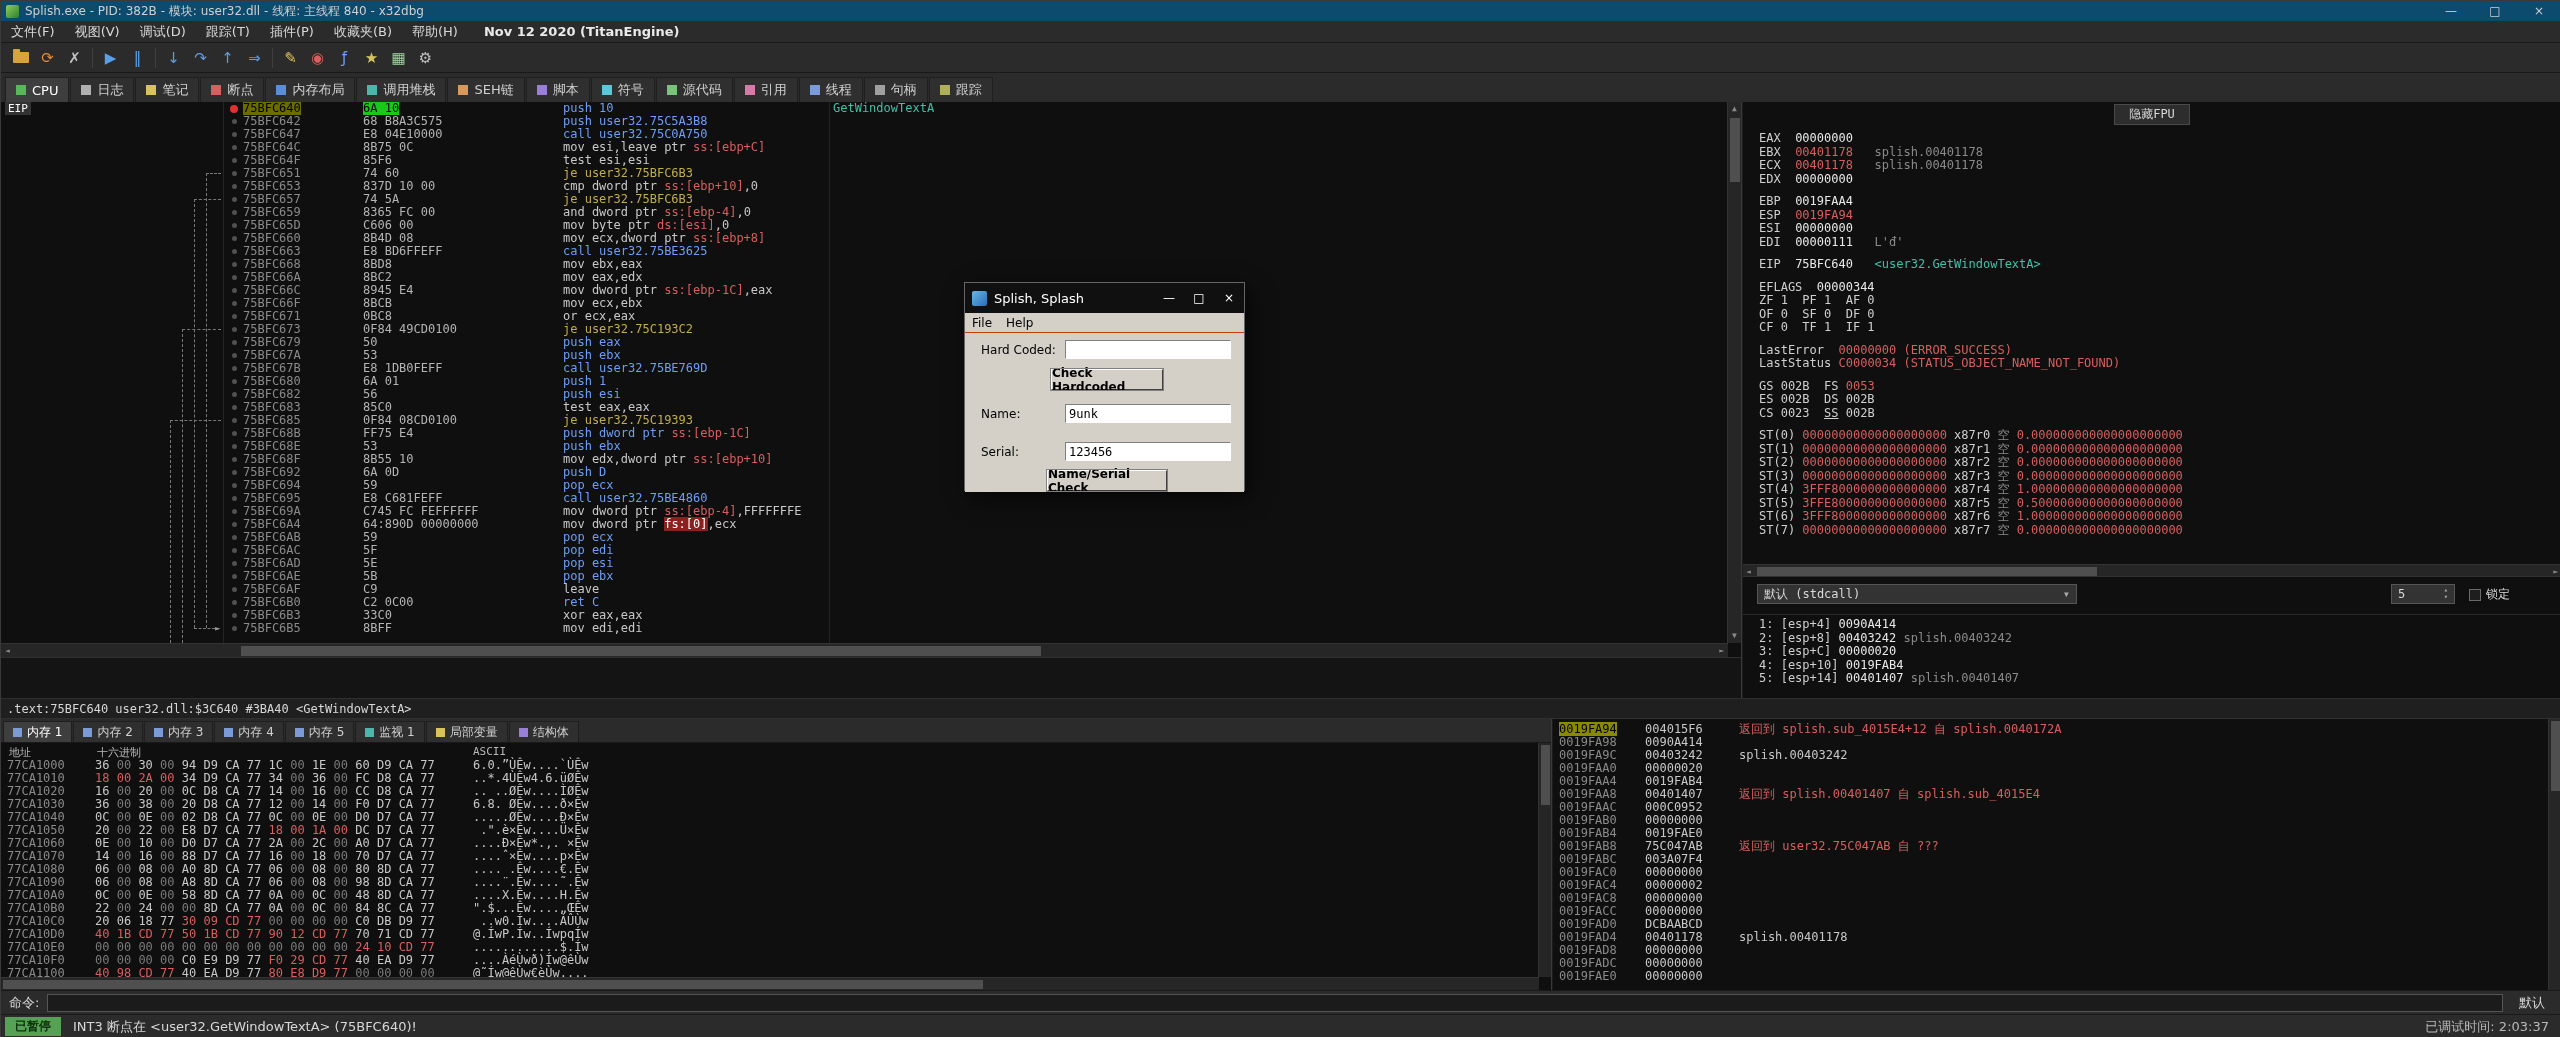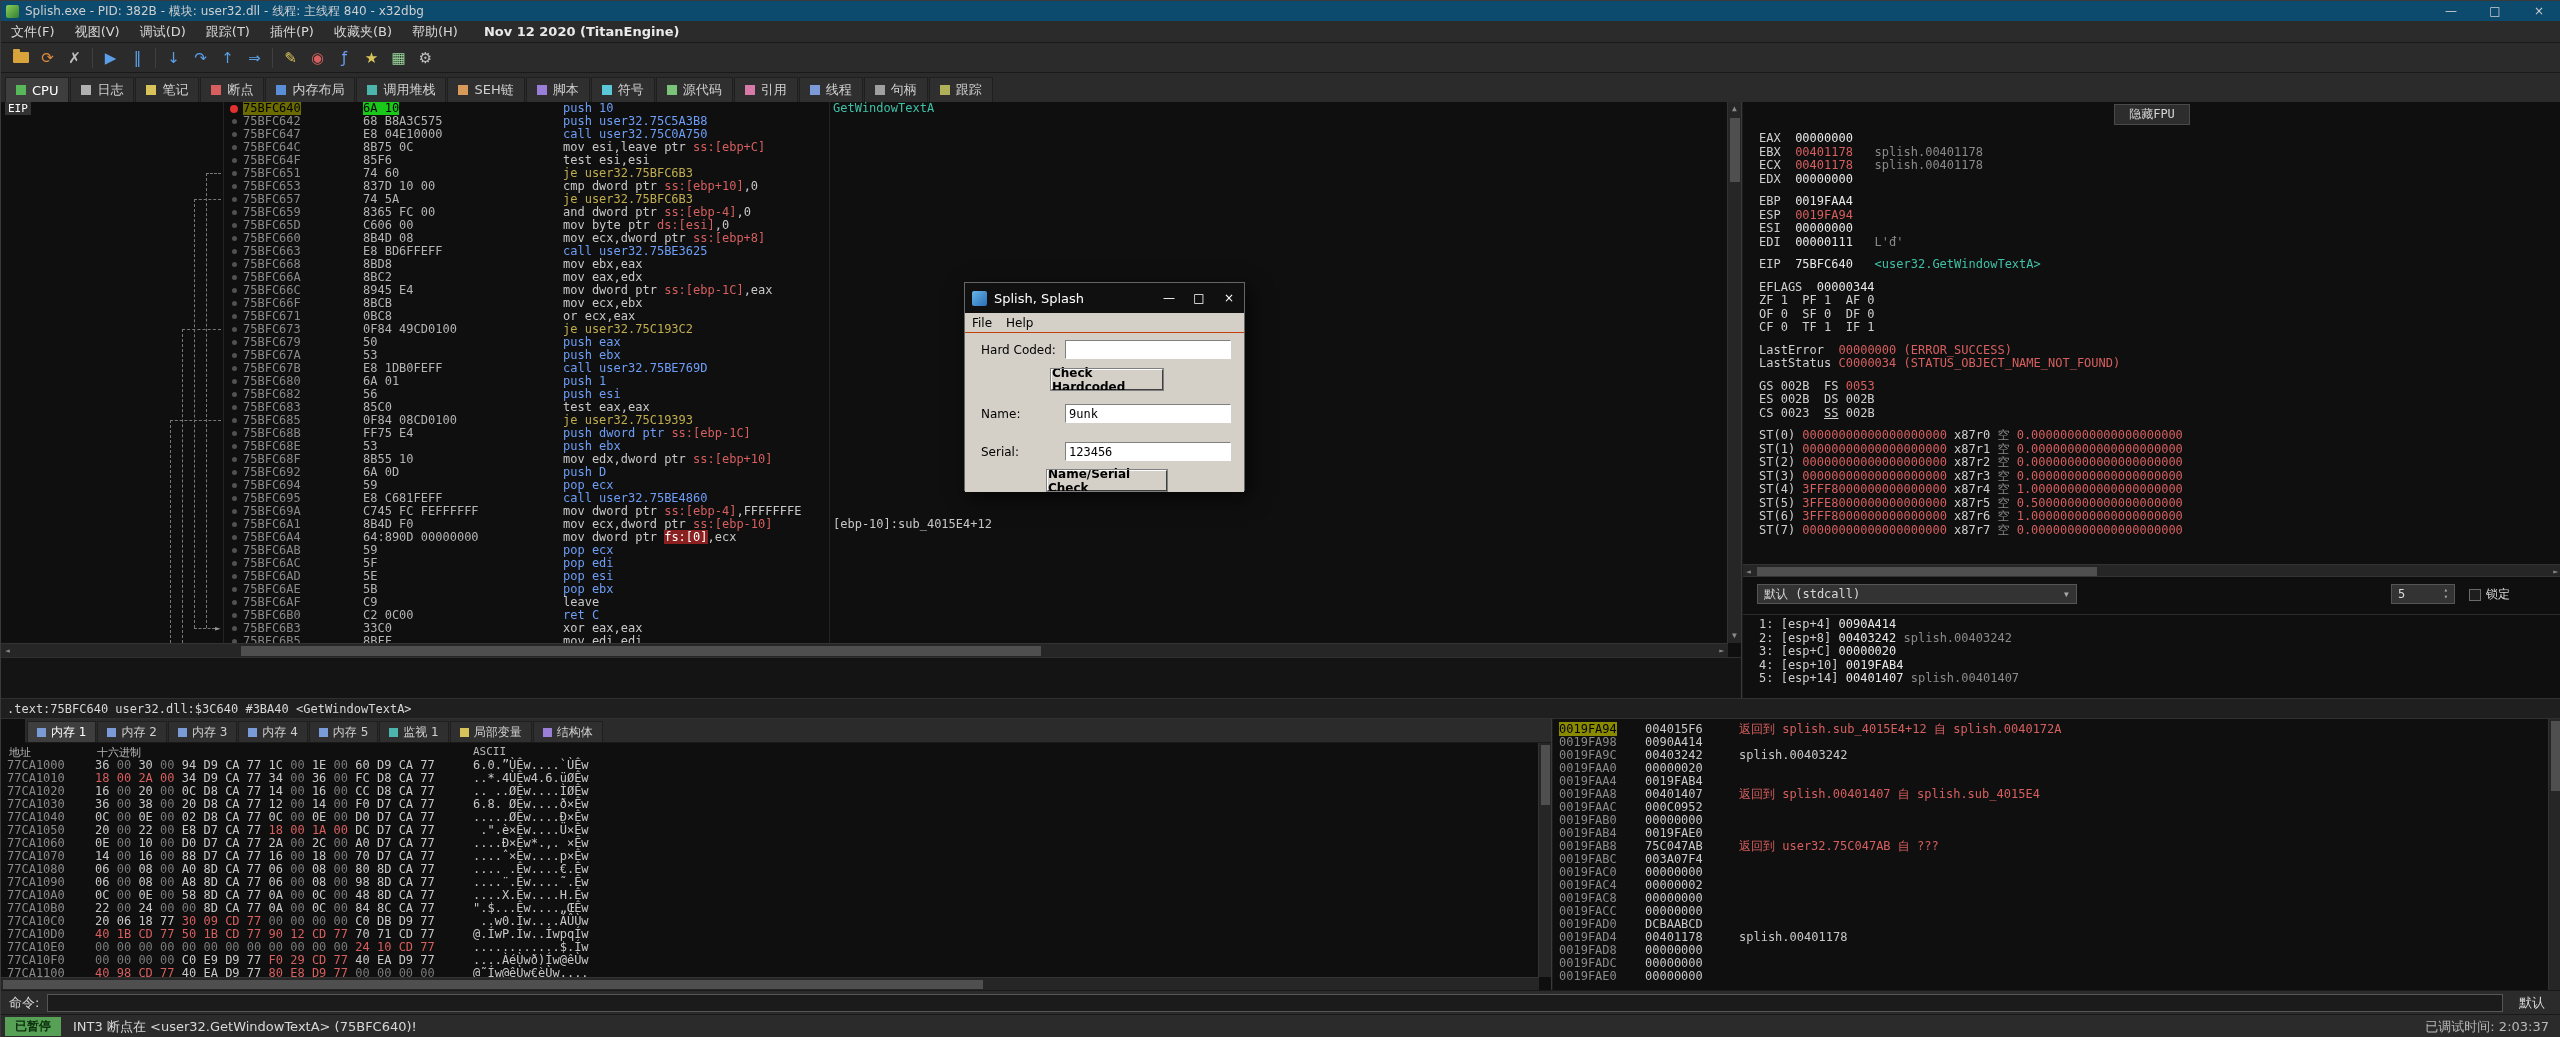--- a/index.html
+++ b/index.html
@@ -78,21 +78,21 @@
 .combo .arr{margin-left:auto;color:#aaaaaa;}
 .spin{position:absolute;left:648px;top:2px;width:64px;height:20px;background:#333333;border:1px solid #555555;color:#d8d8d8;
   font-size:12px;display:flex;align-items:center;padding:0 6px;}
 .spin .arrs{margin-left:auto;display:flex;flex-direction:column;font-size:7px;line-height:7px;color:#aaaaaa;}
 .lockbox{position:absolute;left:726px;top:4px;display:flex;align-items:center;color:#d8d8d8;font-size:12px;}
 .cb{width:12px;height:12px;border:1px solid #6a6a6a;background:#1e1e1e;margin-right:5px;flex:none;}
 .argsarea{position:absolute;left:0;top:512px;width:818px;height:84px;border-top:1px solid #2a2a2a;padding-left:16px;padding-top:3px;}
 
 
 .dump{position:absolute;left:0;top:718px;width:1551px;height:271px;background:#0f0f0f;border-right:1px solid #3a3a3a;overflow:hidden;}
-.dumptabs{height:24px;background:#2b2b2b;border-bottom:1px solid #191919;display:flex;align-items:flex-end;padding-left:2px;margin-left:24px;}
+.dumptabs{height:24px;background:#2b2b2b;border-bottom:1px solid #191919;display:flex;align-items:flex-end;padding-left:2px;}
 .dtab{height:21px;display:flex;align-items:center;padding:0 9px;font-size:12px;color:#d0d0d0;background:#2f2f2f;
   border:1px solid #1f1f1f;border-bottom:none;margin-right:1px;}
 .dtab.sel{background:#3e3e3e;color:#fff;}
 .dtsq{width:9px;height:9px;margin-right:5px;flex:none;}
 .dumphead{height:16px;position:relative;color:#b8b8b8;font-family:"DejaVu Sans Mono","Liberation Mono",monospace;font-size:11px;}
 .dumphead span{position:absolute;top:2px;}
 .dumprows{font-family:"DejaVu Sans Mono","Liberation Mono",monospace;font-size:12px;}
 .mrow{height:13px;line-height:13px;display:flex;white-space:pre;}
 .m-addr{width:94px;padding-left:6px;color:#8a8a8a;flex:none;}
 .m-hex{width:352px;flex:none;}
@@ -274,21 +274,20 @@
         <div class="drow"><span class="d-gutter"></span><span class="d-dot"><span class="bdot"></span></span><span class="d-addr">75BFC682</span><span class="d-bytes">56</span><span class="d-instr"><span class="sg-b">push esi</span></span><span class="d-cmt"></span></div>
         <div class="drow"><span class="d-gutter"></span><span class="d-dot"><span class="bdot"></span></span><span class="d-addr">75BFC683</span><span class="d-bytes">85C0</span><span class="d-instr"><span class="sg-g">test eax,eax</span></span><span class="d-cmt"></span></div>
         <div class="drow"><span class="d-gutter"></span><span class="d-dot"><span class="bdot"></span></span><span class="d-addr">75BFC685</span><span class="d-bytes">0F84 08CD0100</span><span class="d-instr"><span class="sg-y">je user32.75C19393</span></span><span class="d-cmt"></span></div>
         <div class="drow"><span class="d-gutter"></span><span class="d-dot"><span class="bdot"></span></span><span class="d-addr">75BFC68B</span><span class="d-bytes">FF75 E4</span><span class="d-instr"><span class="sg-b">push dword ptr </span><span class="sg-r">ss:[ebp-1C]</span></span><span class="d-cmt"></span></div>
         <div class="drow"><span class="d-gutter"></span><span class="d-dot"><span class="bdot"></span></span><span class="d-addr">75BFC68E</span><span class="d-bytes">53</span><span class="d-instr"><span class="sg-b">push ebx</span></span><span class="d-cmt"></span></div>
         <div class="drow"><span class="d-gutter"></span><span class="d-dot"><span class="bdot"></span></span><span class="d-addr">75BFC68F</span><span class="d-bytes">8B55 10</span><span class="d-instr"><span class="sg-g">mov edx,dword ptr </span><span class="sg-r">ss:[ebp+10]</span></span><span class="d-cmt"></span></div>
         <div class="drow"><span class="d-gutter"></span><span class="d-dot"><span class="bdot"></span></span><span class="d-addr">75BFC692</span><span class="d-bytes">6A 0D</span><span class="d-instr"><span class="sg-b">push D</span></span><span class="d-cmt"></span></div>
         <div class="drow"><span class="d-gutter"></span><span class="d-dot"><span class="bdot"></span></span><span class="d-addr">75BFC694</span><span class="d-bytes">59</span><span class="d-instr"><span class="sg-b">pop ecx</span></span><span class="d-cmt"></span></div>
         <div class="drow"><span class="d-gutter"></span><span class="d-dot"><span class="bdot"></span></span><span class="d-addr">75BFC695</span><span class="d-bytes">E8 C681FEFF</span><span class="d-instr"><span class="sg-b">call user32.75BE4860</span></span><span class="d-cmt"></span></div>
         <div class="drow"><span class="d-gutter"></span><span class="d-dot"><span class="bdot"></span></span><span class="d-addr">75BFC69A</span><span class="d-bytes">C745 FC FEFFFFFF</span><span class="d-instr"><span class="sg-g">mov dword ptr </span><span class="sg-r">ss:[ebp-4]</span><span class="sg-g">,FFFFFFFE</span></span><span class="d-cmt"></span></div>
-        <div class="drow"><span class="d-gutter"></span><span class="d-dot"><span class="bdot"></span></span><span class="d-addr">75BFC6A1</span><span class="d-bytes">8B4D F0</span><span class="d-instr"><span class="sg-g">mov ecx,dword ptr </span><span class="sg-r">ss:[ebp-10]</span></span><span class="d-cmt"><span class="sg-g">[ebp-10]:sub_4015E4+12</span></span></div>
         <div class="drow"><span class="d-gutter"></span><span class="d-dot"><span class="bdot"></span></span><span class="d-addr">75BFC6A4</span><span class="d-bytes">64:890D 00000000</span><span class="d-instr"><span class="sg-g">mov dword ptr </span><span class="sg-rh">fs:[0]</span><span class="sg-g">,ecx</span></span><span class="d-cmt"></span></div>
         <div class="drow"><span class="d-gutter"></span><span class="d-dot"><span class="bdot"></span></span><span class="d-addr">75BFC6AB</span><span class="d-bytes">59</span><span class="d-instr"><span class="sg-b">pop ecx</span></span><span class="d-cmt"></span></div>
         <div class="drow"><span class="d-gutter"></span><span class="d-dot"><span class="bdot"></span></span><span class="d-addr">75BFC6AC</span><span class="d-bytes">5F</span><span class="d-instr"><span class="sg-b">pop edi</span></span><span class="d-cmt"></span></div>
         <div class="drow"><span class="d-gutter"></span><span class="d-dot"><span class="bdot"></span></span><span class="d-addr">75BFC6AD</span><span class="d-bytes">5E</span><span class="d-instr"><span class="sg-b">pop esi</span></span><span class="d-cmt"></span></div>
         <div class="drow"><span class="d-gutter"></span><span class="d-dot"><span class="bdot"></span></span><span class="d-addr">75BFC6AE</span><span class="d-bytes">5B</span><span class="d-instr"><span class="sg-b">pop ebx</span></span><span class="d-cmt"></span></div>
         <div class="drow"><span class="d-gutter"></span><span class="d-dot"><span class="bdot"></span></span><span class="d-addr">75BFC6AF</span><span class="d-bytes">C9</span><span class="d-instr"><span class="sg-g">leave</span></span><span class="d-cmt"></span></div>
         <div class="drow"><span class="d-gutter"></span><span class="d-dot"><span class="bdot"></span></span><span class="d-addr">75BFC6B0</span><span class="d-bytes">C2 0C00</span><span class="d-instr"><span class="sg-b">ret C</span></span><span class="d-cmt"></span></div>
         <div class="drow"><span class="d-gutter"></span><span class="d-dot"><span class="bdot"></span></span><span class="d-addr">75BFC6B3</span><span class="d-bytes">33C0</span><span class="d-instr"><span class="sg-g">xor eax,eax</span></span><span class="d-cmt"></span></div>
         <div class="drow"><span class="d-gutter"></span><span class="d-dot"><span class="bdot"></span></span><span class="d-addr">75BFC6B5</span><span class="d-bytes">8BFF</span><span class="d-instr"><span class="sg-g">mov edi,edi</span></span><span class="d-cmt"></span></div>
       </div>

